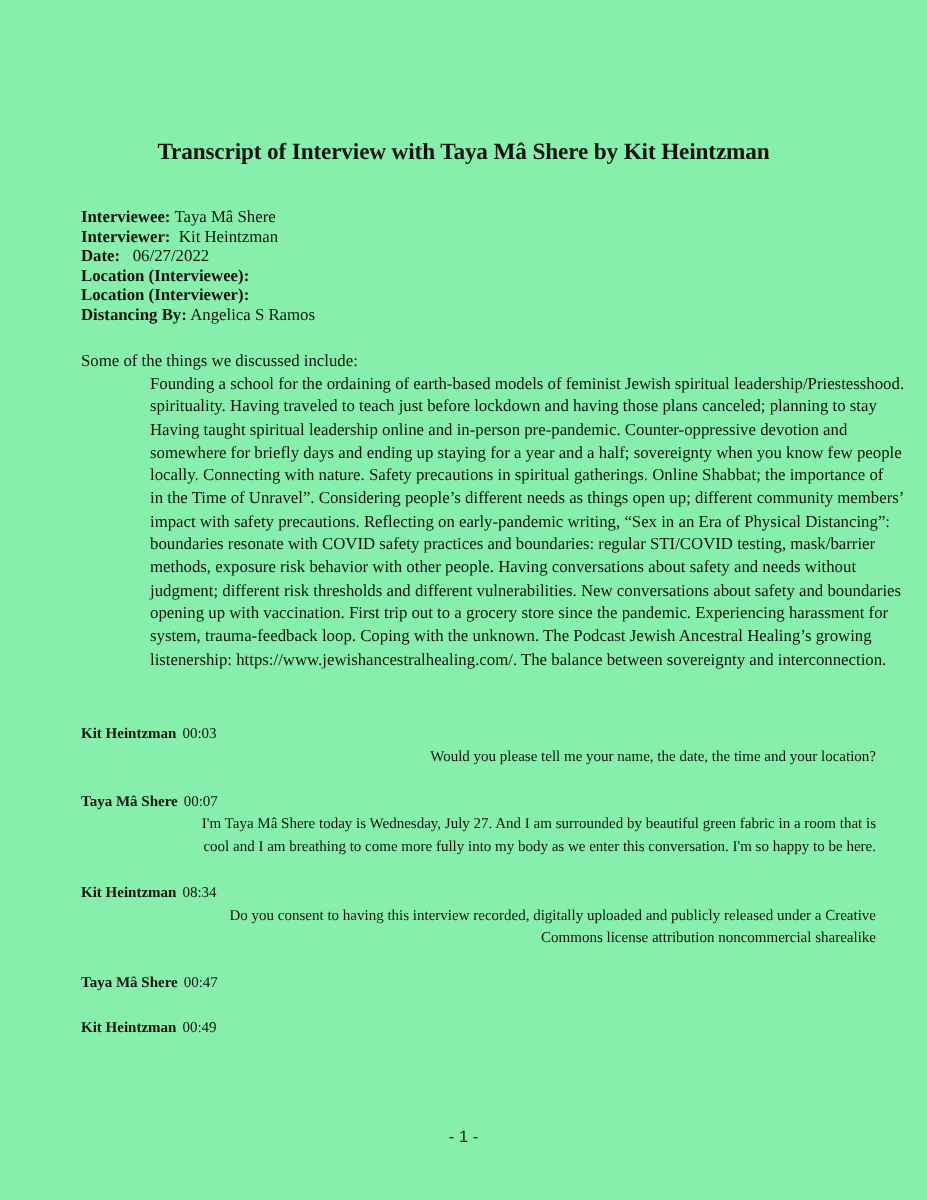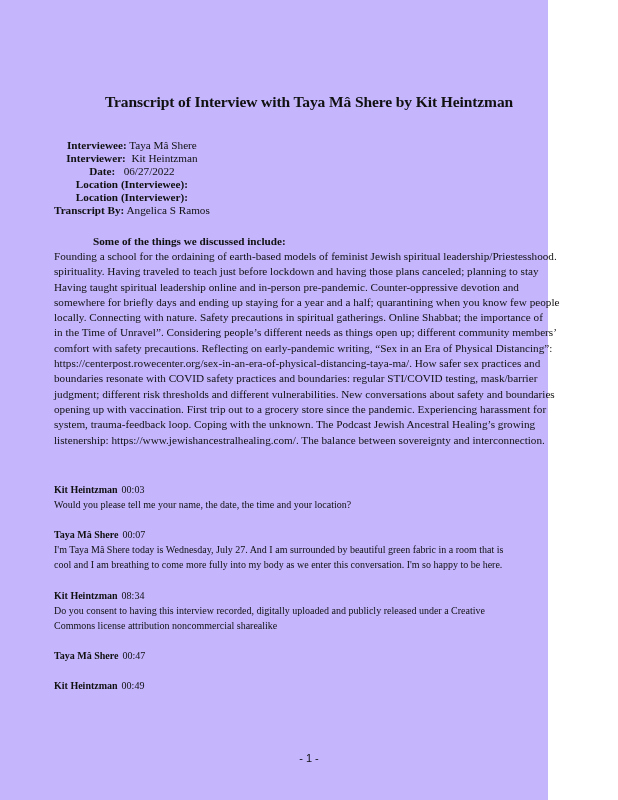--- a/index.html
+++ b/index.html
@@ -1,62 +1,62 @@
 <!DOCTYPE html>
 <html><head>
   <meta charset="utf-8">
   <style>
     html, body { margin: 0; padding: 0; background: #ffffff; }
     body { width: 618px; height: 800px; position: relative; overflow: hidden;
       font-family: "Liberation Serif", "DejaVu Serif", serif; color: #111; }
-    .page { position: absolute; left: 0; top: 0; width: 548px; height: 800px; background: #c4b5fd; }
+    .page { position: absolute; left: 0; top: 0; width: 618px; height: 800px; background: #86efac; }
     .title { position: absolute; top: 93px; left: 0; width: 618px; text-align: center;
       font-weight: bold; font-size: 15.5px; letter-spacing: -0.1px; }
-    .meta { position: absolute; left: 54px; top: 139px; font-size: 11.2px; line-height: 13px; text-align: center; }
+    .meta { position: absolute; left: 54px; top: 139px; font-size: 11.2px; line-height: 13px; }
     .meta .row { white-space: nowrap; }
     .meta b { font-weight: bold; }
     .summary { position: absolute; left: 54px; top: 234px; width: 530px; font-size: 11.2px; line-height: 15.3px; }
-    .summary .heading { font-weight: bold; line-height: 14px; margin-bottom: 1px; margin-left: 39px; }
-    .summary .line { white-space: nowrap; display: block; }
+    .summary .heading { font-weight: normal; line-height: 14px; margin-bottom: 1px; }
+    .summary .line { white-space: nowrap; display: block; margin-left: 46px; }
     .turns { position: absolute; left: 54px; top: 482px; width: 530px; font-size: 10px; }
     .turn { margin-bottom: 15px; }
     .turn .speaker-line { line-height: 15px; white-space: nowrap; }
     .turn .speaker { font-weight: bold; }
     .turn .time { margin-left: 4px; }
-    .turn .text .line { display: block; white-space: nowrap; line-height: 15.2px; }
+    .turn .text .line { display: block; white-space: nowrap; line-height: 15.2px; text-align: right; }
     .footer { position: absolute; top: 752px; left: 0; width: 618px; text-align: center;
       font-family: "Liberation Sans", "DejaVu Sans", sans-serif; font-size: 11px; }
   </style>
 </head>
 <body>
 
 <div class="page">
   <div class="title">Transcript of Interview with Taya Mâ Shere by Kit Heintzman</div>
 
   <div class="meta">
     <div class="row"><b>Interviewee:</b> <span style="white-space:pre">Taya Mâ Shere</span></div>
     <div class="row"><b>Interviewer:</b> <span style="white-space:pre"> Kit Heintzman</span></div>
     <div class="row"><b>Date:</b> <span style="white-space:pre">  06/27/2022</span></div>
     <div class="row"><b>Location (Interviewee):</b> <span></span></div>
     <div class="row"><b>Location (Interviewer):</b> <span></span></div>
-    <div class="row"><b>Transcript By:</b> <span>Angelica S Ramos</span></div>
+    <div class="row"><b>Distancing By:</b> <span>Angelica S Ramos</span></div>
   </div>
 
   <div class="summary">
     <div class="heading">Some of the things we discussed include:</div>
     <div id="summary-lines">
         <span class="line">Founding a school for the ordaining of earth-based models of feminist Jewish spiritual leadership/Priestesshood.</span>
         <span class="line">spirituality. Having traveled to teach just before lockdown and having those plans canceled; planning to stay</span>
         <span class="line">Having taught spiritual leadership online and in-person pre-pandemic. Counter-oppressive devotion and</span>
-        <span class="line">somewhere for briefly days and ending up staying for a year and a half; quarantining when you know few people</span>
+        <span class="line">somewhere for briefly days and ending up staying for a year and a half; sovereignty when you know few people</span>
         <span class="line">locally. Connecting with nature. Safety precautions in spiritual gatherings. Online Shabbat; the importance of</span>
         <span class="line">in the Time of Unravel”. Considering people’s different needs as things open up; different community members’</span>
-        <span class="line">comfort with safety precautions. Reflecting on early-pandemic writing, “Sex in an Era of Physical Distancing”:</span>
-        <span class="line">https://centerpost.rowecenter.org/sex-in-an-era-of-physical-distancing-taya-ma/. How safer sex practices and</span>
+        <span class="line">impact with safety precautions. Reflecting on early-pandemic writing, “Sex in an Era of Physical Distancing”:</span>
         <span class="line">boundaries resonate with COVID safety practices and boundaries: regular STI/COVID testing, mask/barrier</span>
+        <span class="line">methods, exposure risk behavior with other people. Having conversations about safety and needs without</span>
         <span class="line">judgment; different risk thresholds and different vulnerabilities. New conversations about safety and boundaries</span>
         <span class="line">opening up with vaccination. First trip out to a grocery store since the pandemic. Experiencing harassment for</span>
         <span class="line">system, trauma-feedback loop. Coping with the unknown. The Podcast Jewish Ancestral Healing’s growing</span>
         <span class="line">listenership: https://www.jewishancestralhealing.com/. The balance between sovereignty and interconnection.</span>
       </div>
   </div>
 
   <div class="turns" id="turns">
       <div class="turn">
         <div class="speaker-line"><span class="speaker">Kit Heintzman</span><span class="time">00:03</span></div>

